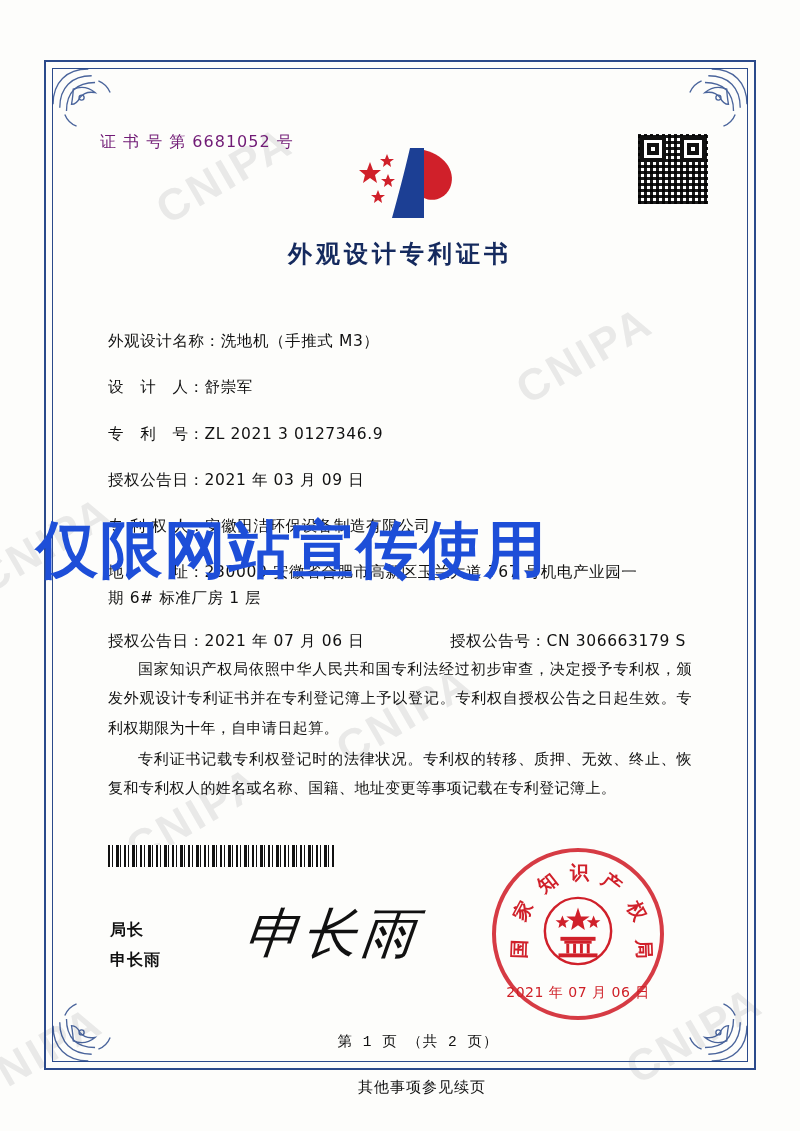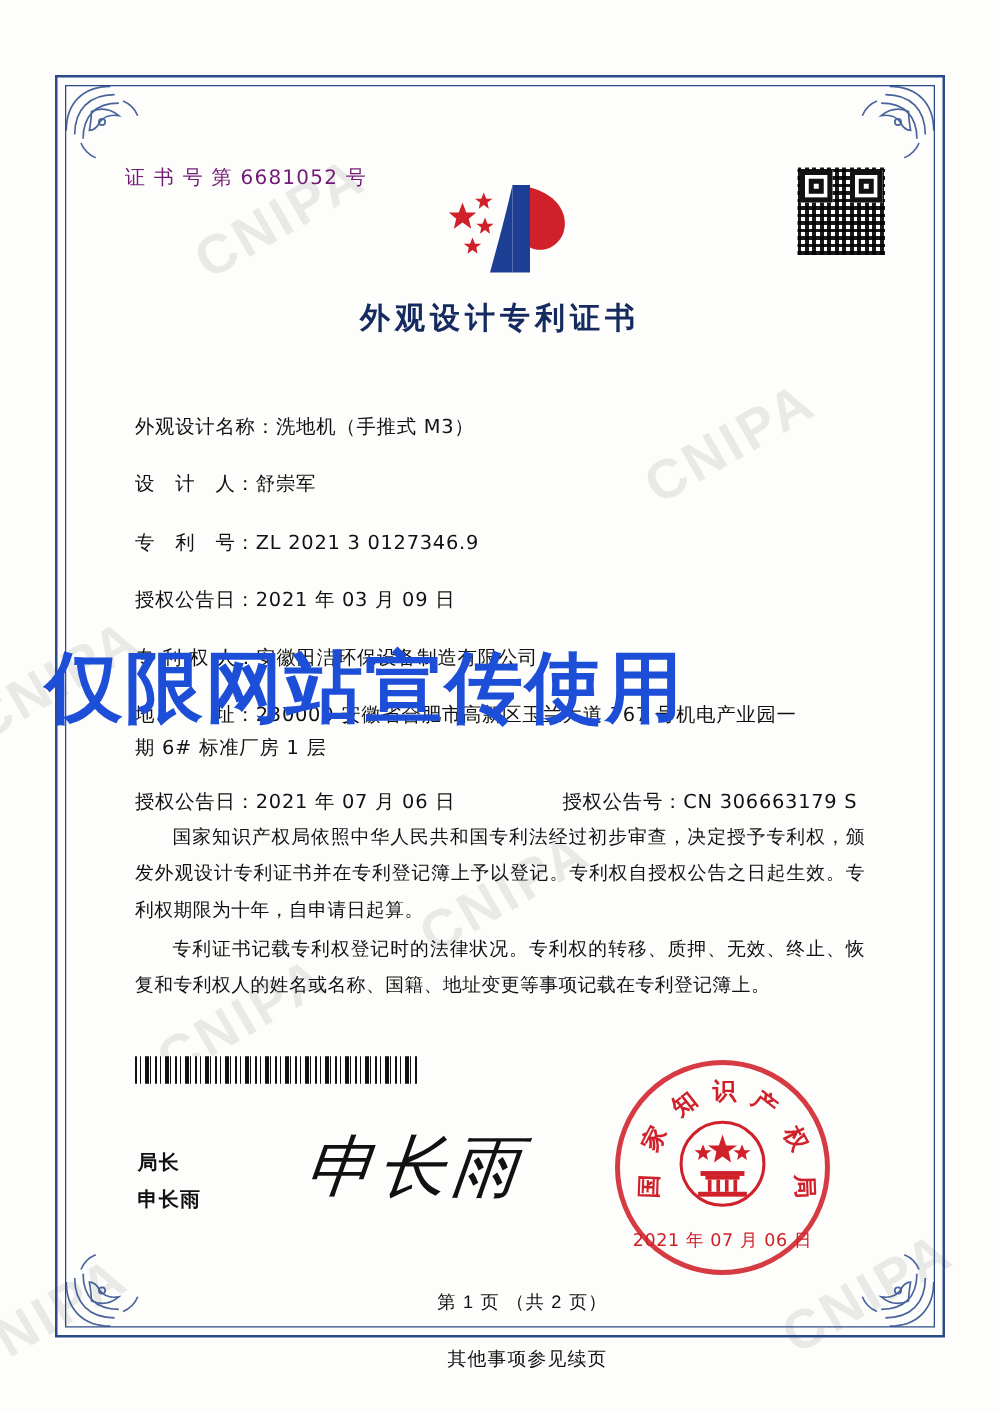--- a/index.html
+++ b/index.html
@@ -270,21 +270,21 @@
 
   
   .page-num {
     position: absolute;
     left: 0; right: 0;
     top: 1032px;
     text-align: center;
     font-size: 14.5px;
     color: #111;
     letter-spacing: 1px;
-    font-family: Liberation Sans, sans-serif;
+    font-family: Liberation Mono, monospace;
     margin-left: 36px;
   }
   .footer-note {
     position: absolute;
     left: 0; right: 0;
     top: 1078px;
     text-align: center;
     font-size: 15px;
     color: #111;
     letter-spacing: 1px;

